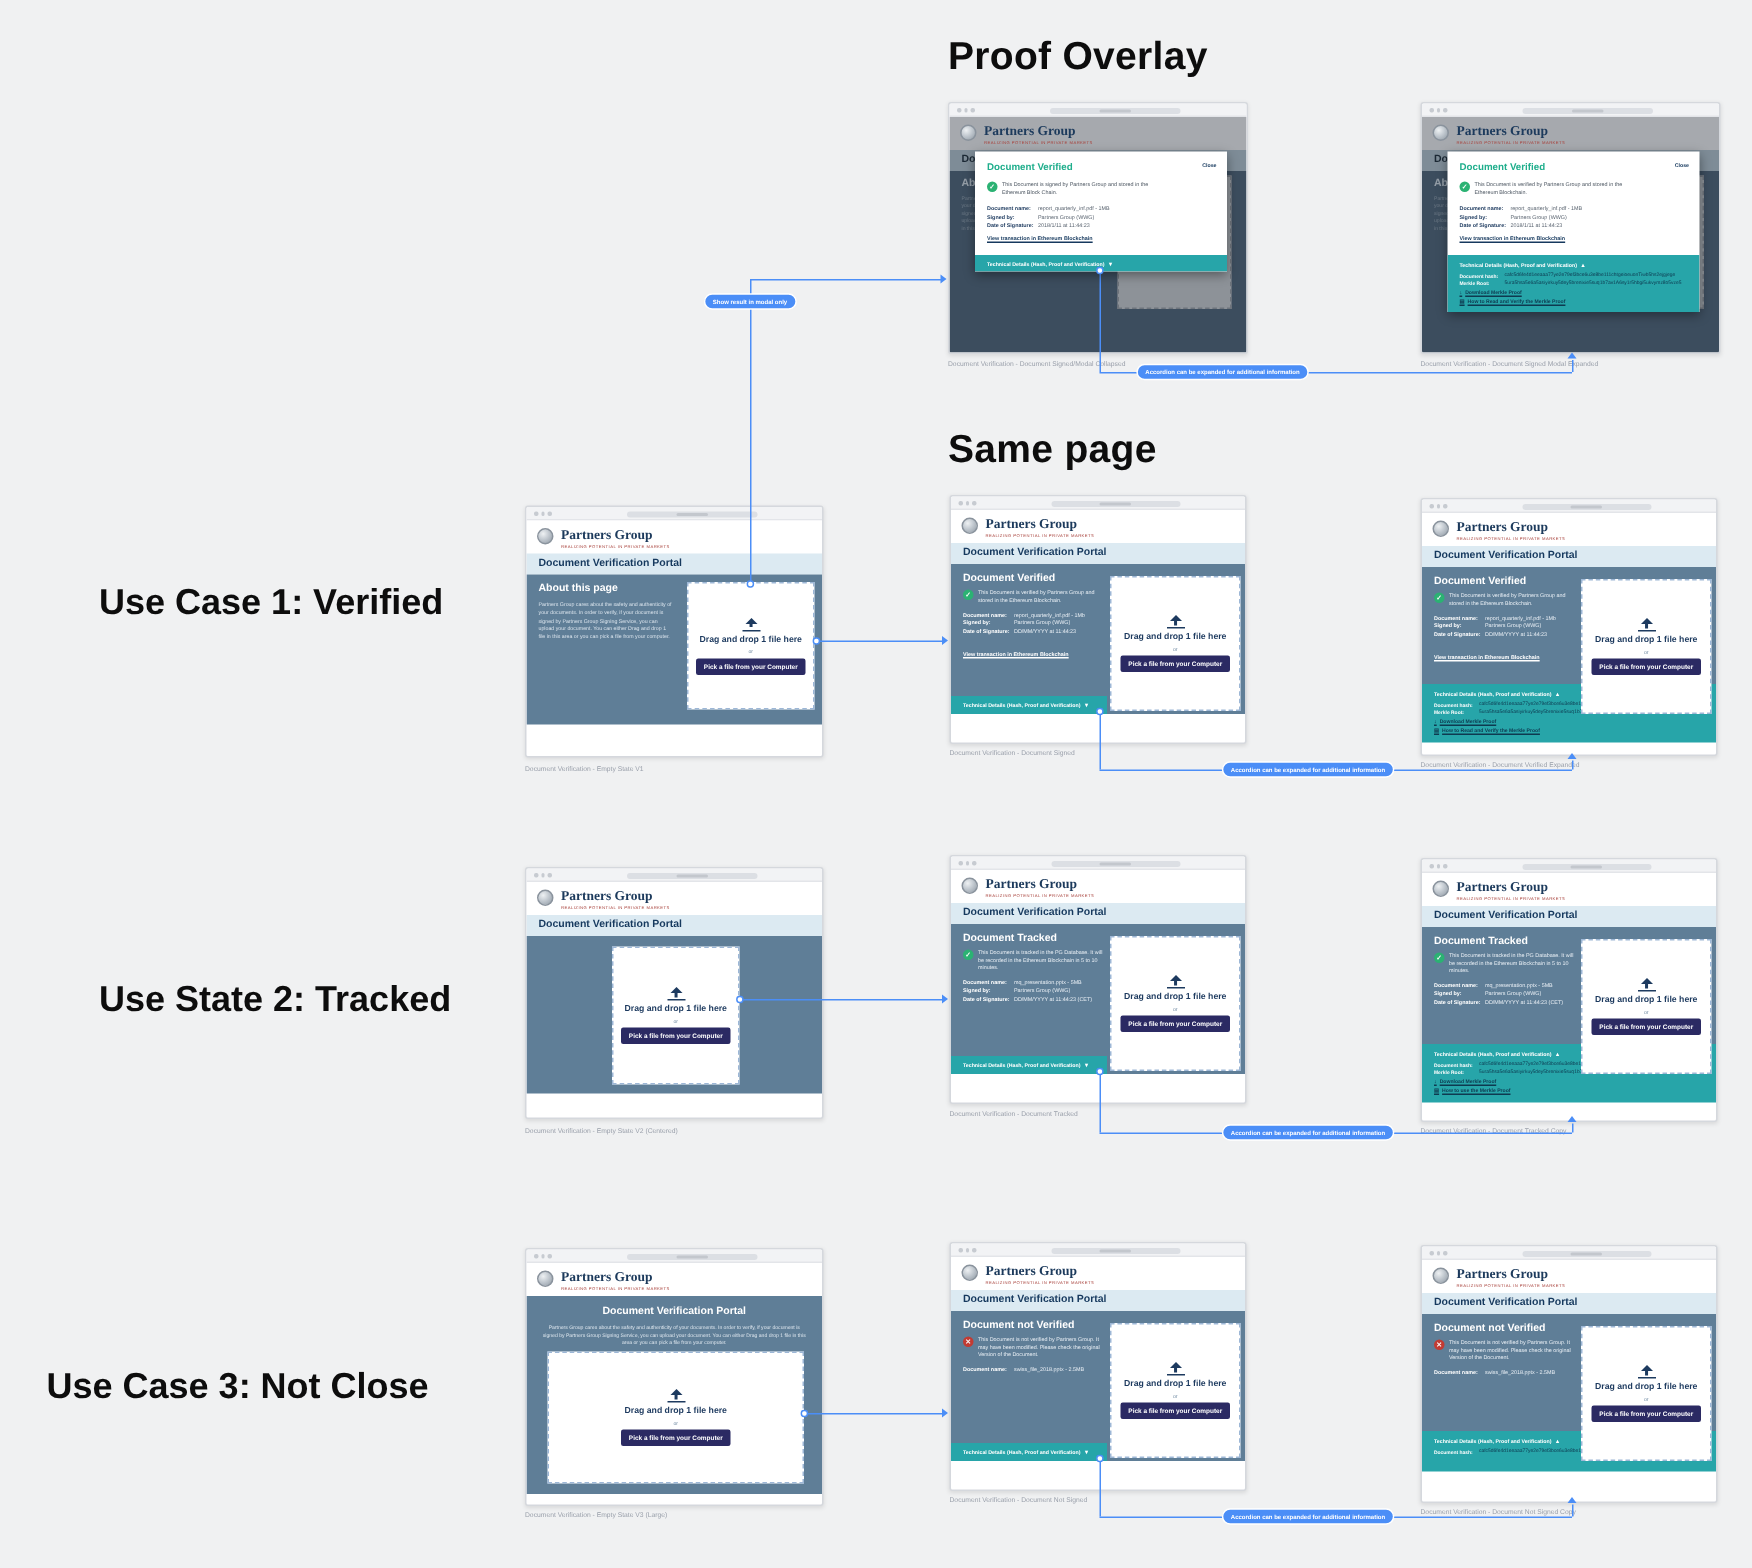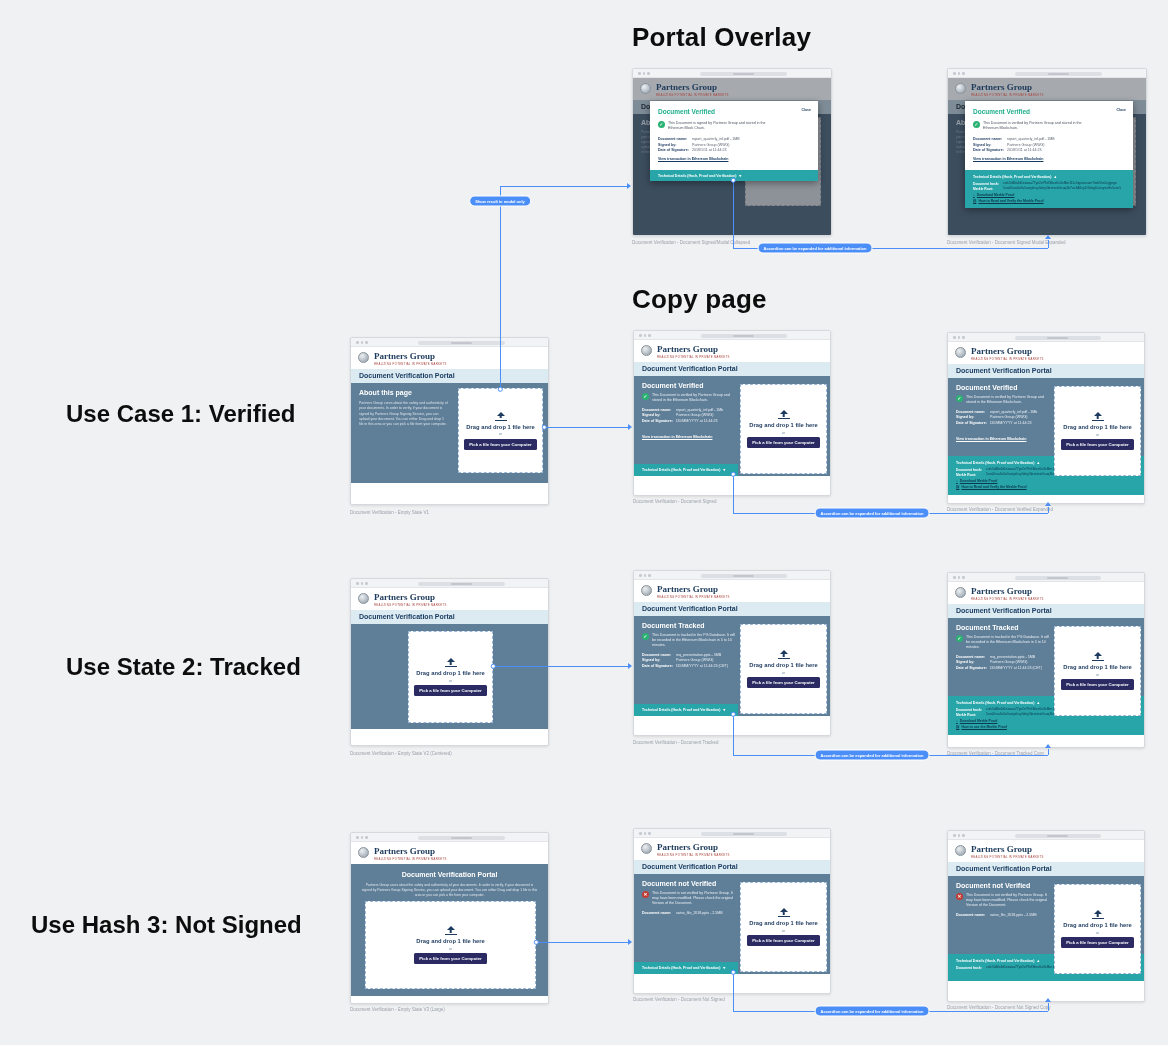--- a/index.html
+++ b/index.html
@@ -102,25 +102,25 @@
 
   
   .v3-title{position:absolute;left:0;right:0;top:7px;text-align:center;font-size:7px;font-weight:700;color:#fff}
   .v3-para{position:absolute;left:10px;right:10px;top:19px;text-align:center;font-size:3.4px;line-height:1.45;color:#dde6ee}
   .about-t{position:absolute;left:8px;top:6px;font-size:7px;font-weight:700;color:#fff}
   .about-b{position:absolute;left:8px;top:18px;width:90px;font-size:3.5px;line-height:1.5;color:#d9e3ec}
 </style>
 </head>
 <body>
 
-<div class="h1" style="left:632px;top:22px">Portal Overlay</div>
-<div class="h1" style="left:632px;top:284px">Copy page</div>
-<div class="h2" style="left:66px;top:400px">Use Case 1: Verified</div>
+<div class="h1" style="left:632px;top:22px">Proof Overlay</div>
+<div class="h1" style="left:632px;top:284px">Same page</div>
+<div class="h2" style="left:66px;top:388px">Use Case 1: Verified</div>
 <div class="h2" style="left:66px;top:653px">Use State 2: Tracked</div>
-<div class="h2" style="left:31px;top:911px">Use Hash 3: Not Signed</div>
+<div class="h2" style="left:31px;top:911px">Use Case 3: Not Close</div>
 
 <div class="screen dim" style="left:632px;top:68px;width:200px;height:168px">
   <div class="chrome">
     <div class="dots">
         <i></i>
         <i></i>
         <i></i>
       </div>
     <div class="tab">
         <b></b>

